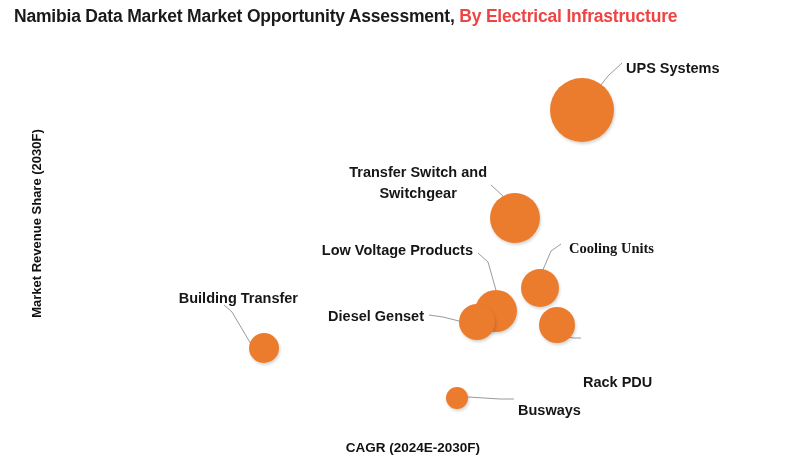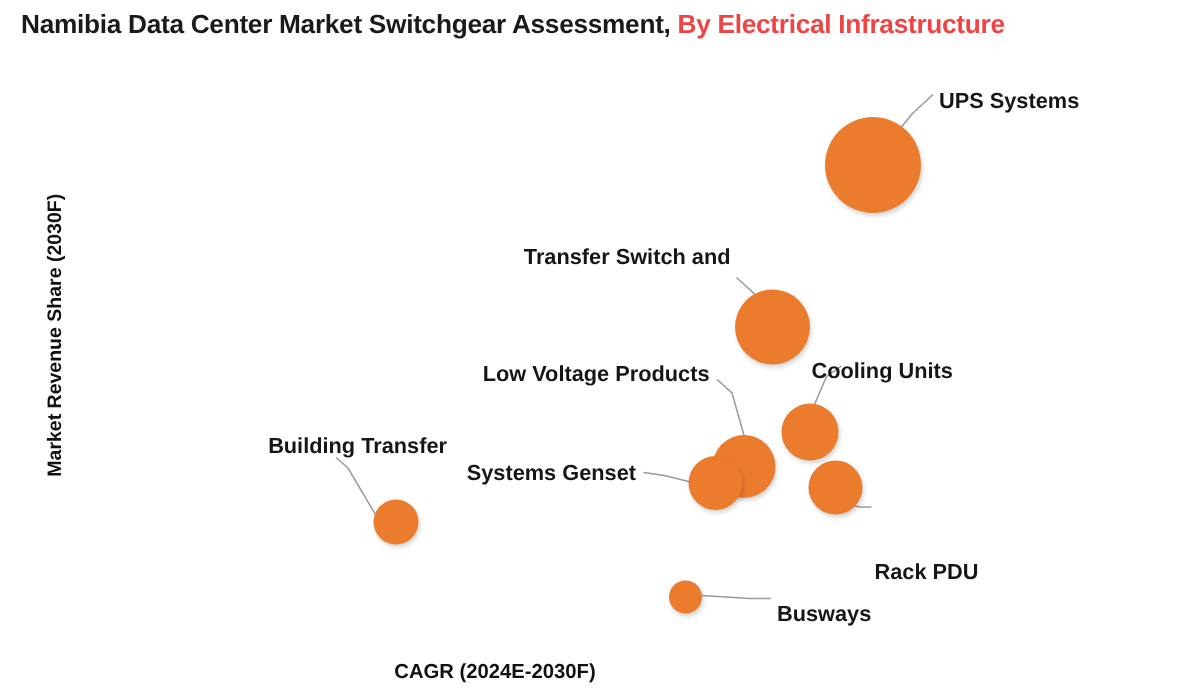--- a/index.html
+++ b/index.html
@@ -34,21 +34,21 @@
     transform-origin:center center;
     font-size:13px;
     font-weight:700;
     color:#111111;
     white-space:nowrap;
   }
   .xaxis-title{
     position:absolute;
     left:180px;top:440px;
     width:300px;
-    text-align:center;
+    text-align:right;
     font-size:13.5px;
     font-weight:700;
     color:#111111;
     white-space:nowrap;
   }
 
   
   .plot{position:absolute;left:0;top:0;width:801px;height:465px;}
   .leaders{position:absolute;left:0;top:0;width:801px;height:465px;}
 
@@ -69,21 +69,21 @@
   }
   .lbl.right{text-align:center;}
   .lbl.left{text-align:left;}
 </style>
 </head>
 <body>
 
 <div id="chart-root">
 
   <div class="title">
-    <span>Namibia Data Center Market Switchgear Assessment, </span><span class="accent">By Electrical Infrastructure</span>
+    <span>Namibia Data Market Market Opportunity Assessment, </span><span class="accent">By Electrical Infrastructure</span>
   </div>
 
   <div class="yaxis-title">Market Revenue Share (2030F)</div>
   <div class="xaxis-title">CAGR (2024E-2030F)</div>
 
   <div class="plot">
     <svg class="leaders" id="leader-layer" width="801" height="465">
         <polyline points="566,128 608,76 622,63" fill="none" stroke="#9a9a9a" stroke-width="1"></polyline>
         <polyline points="510,232 503,196 491,185" fill="none" stroke="#9a9a9a" stroke-width="1"></polyline>
         <polyline points="530,300 551,251 561,244" fill="none" stroke="#9a9a9a" stroke-width="1"></polyline>
@@ -102,29 +102,30 @@
         <div class="bubble" title="Rack PDU" style="left: 539px; top: 307px; width: 36px; height: 36px; background: rgb(236, 124, 45);"></div>
         <div class="bubble" title="Building Products" style="left: 249px; top: 333px; width: 30px; height: 30px; background: rgb(236, 124, 45);"></div>
         <div class="bubble" title="Busways" style="left: 446px; top: 387px; width: 22px; height: 22px; background: rgb(236, 124, 45);"></div>
       </div>
     <div id="label-layer">
         <div class="lbl left" style="left: 626px; top: 58px;">
           <div>UPS Systems</div>
         </div>
         <div class="lbl right" style="right: 314px; top: 162px;">
           <div>Transfer Switch and</div>
+          <div>Switchgear</div>
         </div>
-        <div class="lbl left" style="left: 541px; top: 238px;">
+        <div class="lbl left" style="left: 569px; top: 238px; font-family: Liberation Serif, serif;">
           <div>Cooling Units</div>
         </div>
         <div class="lbl right" style="right: 328px; top: 240px;">
           <div>Low Voltage Products</div>
         </div>
         <div class="lbl right" style="right: 377px; top: 306px;">
-          <div>Systems Genset</div>
+          <div>Diesel Genset</div>
         </div>
         <div class="lbl left" style="left: 583px; top: 328px; margin-top: 44px;">
           <div>Rack PDU</div>
         </div>
         <div class="lbl right" style="right: 503px; top: 288px;">
           <div>Building Transfer</div>
         </div>
         <div class="lbl left" style="left: 518px; top: 390px; margin-top: 10px;">
           <div>Busways</div>
         </div>

